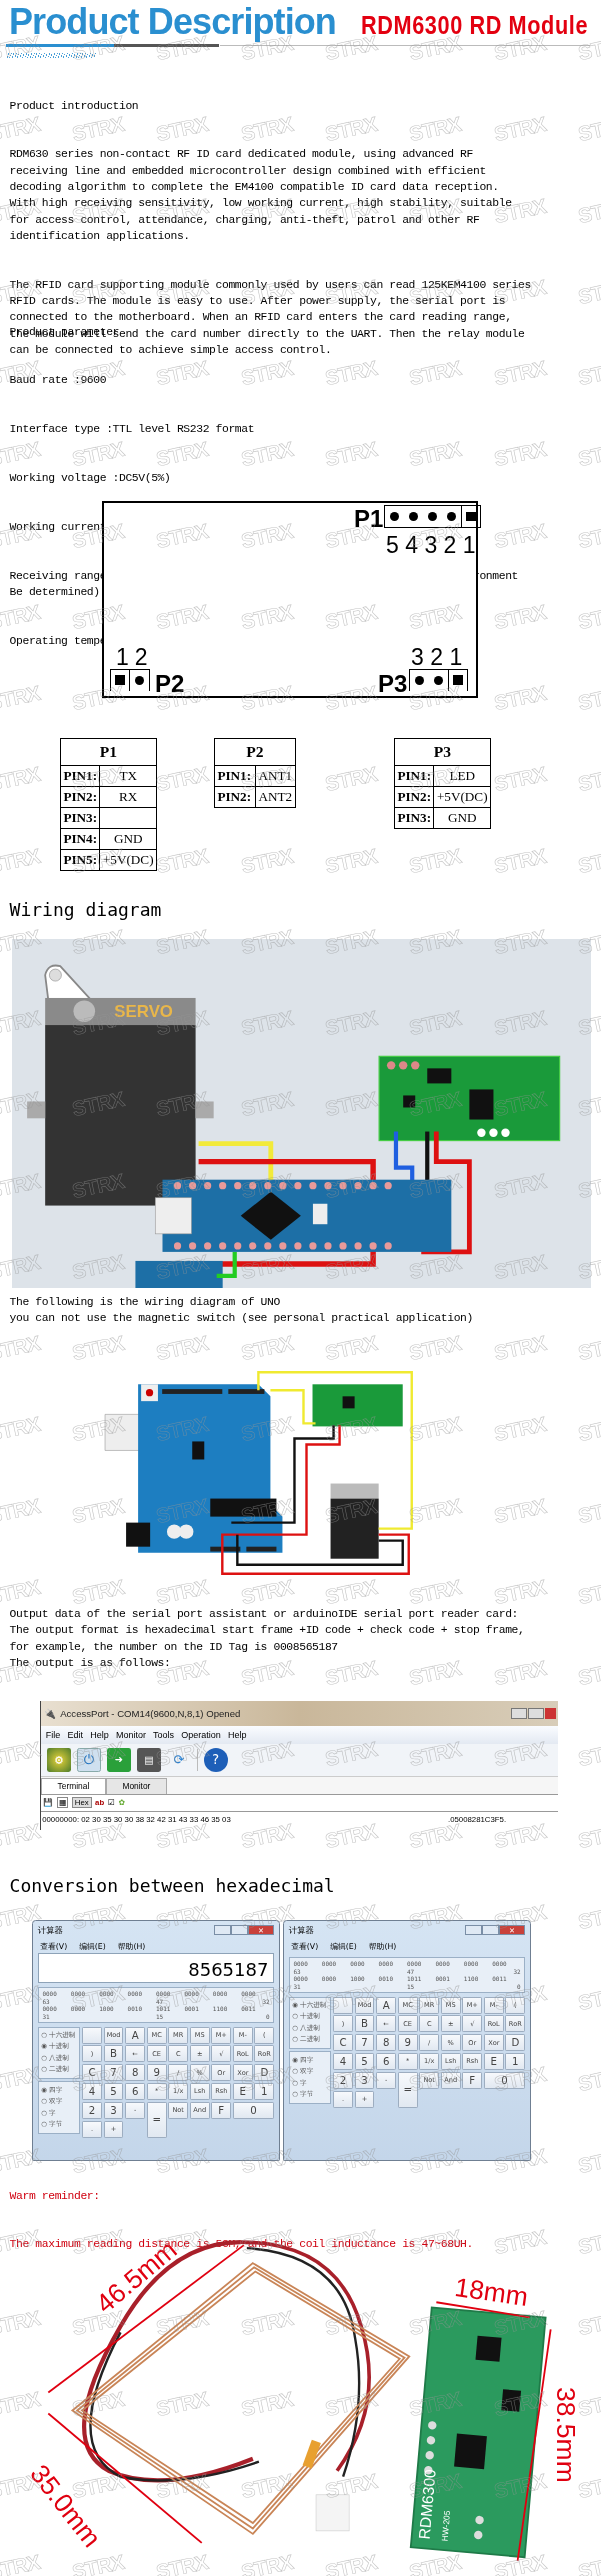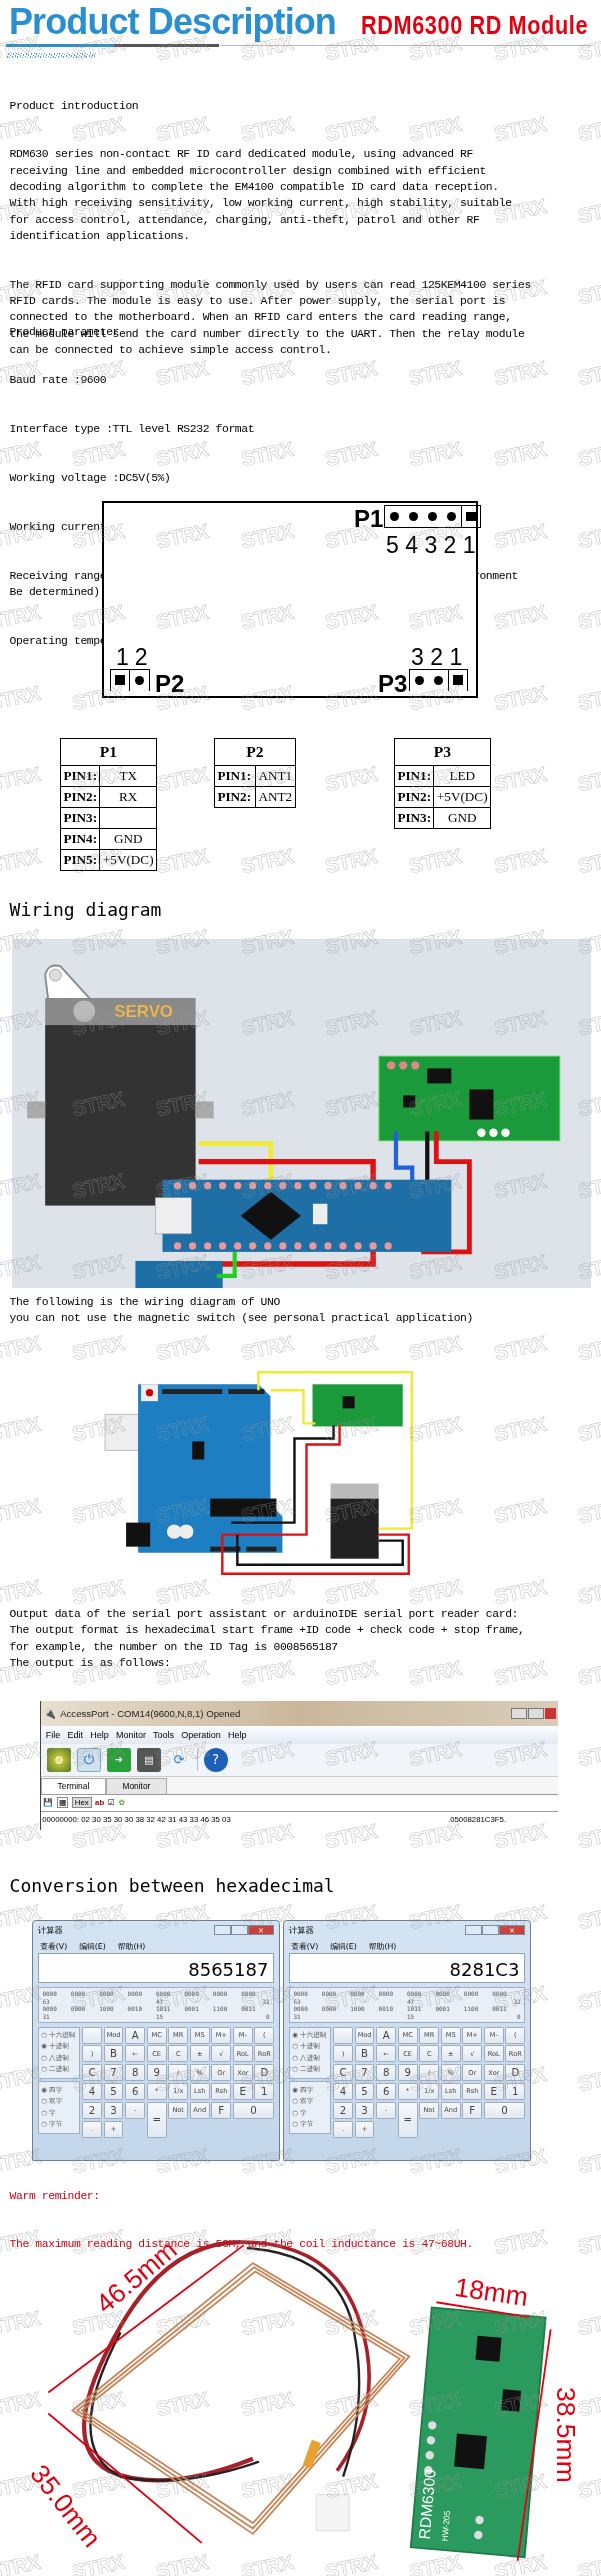--- a/index.html
+++ b/index.html
@@ -510,21 +510,20 @@
         <span></span>
         <span></span>
         <span class="x">✕</span>
       </span>
   </div>
   <div class="calc-menu">
     <span>查看(V)</span>
     <span>编辑(E)</span>
     <span>帮助(H)</span>
   </div>
-  <div class="calc-disp">8281C3</div>
   <div class="calc-bits">
     <span>0000</span>
       <span>0000</span>
       <span>0000</span>
       <span>0000</span>
       <span>0000</span>
       <span>0000</span>
       <span>0000</span>
       <span>0000</span>
     <span>63</span>

